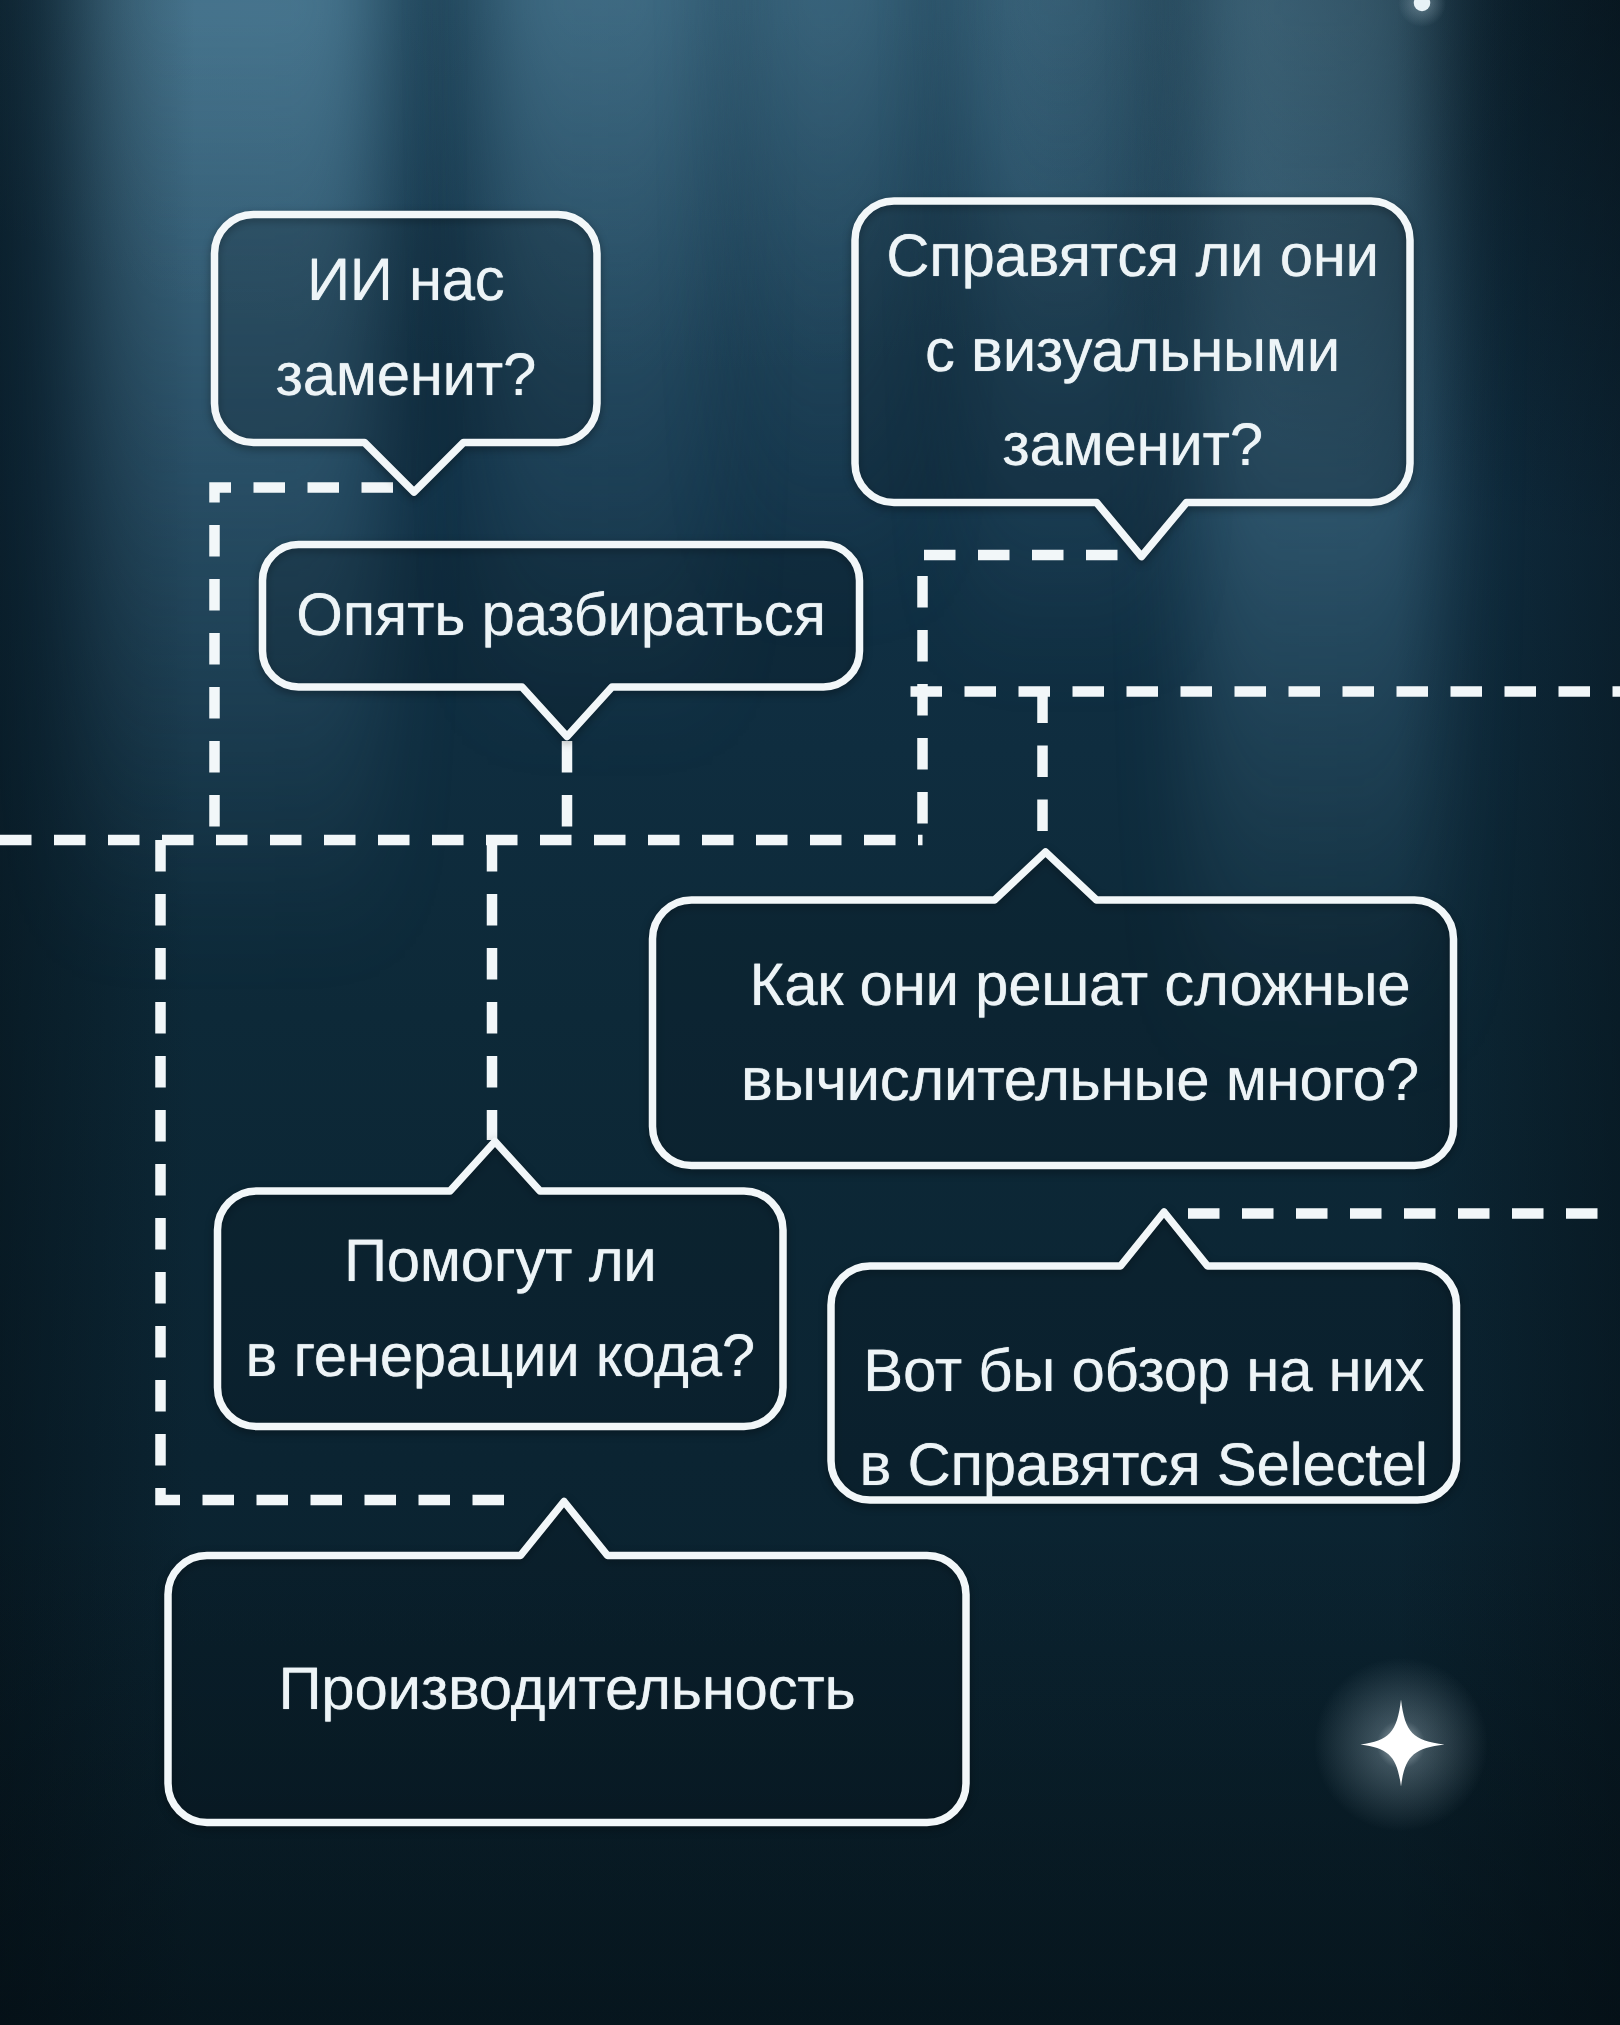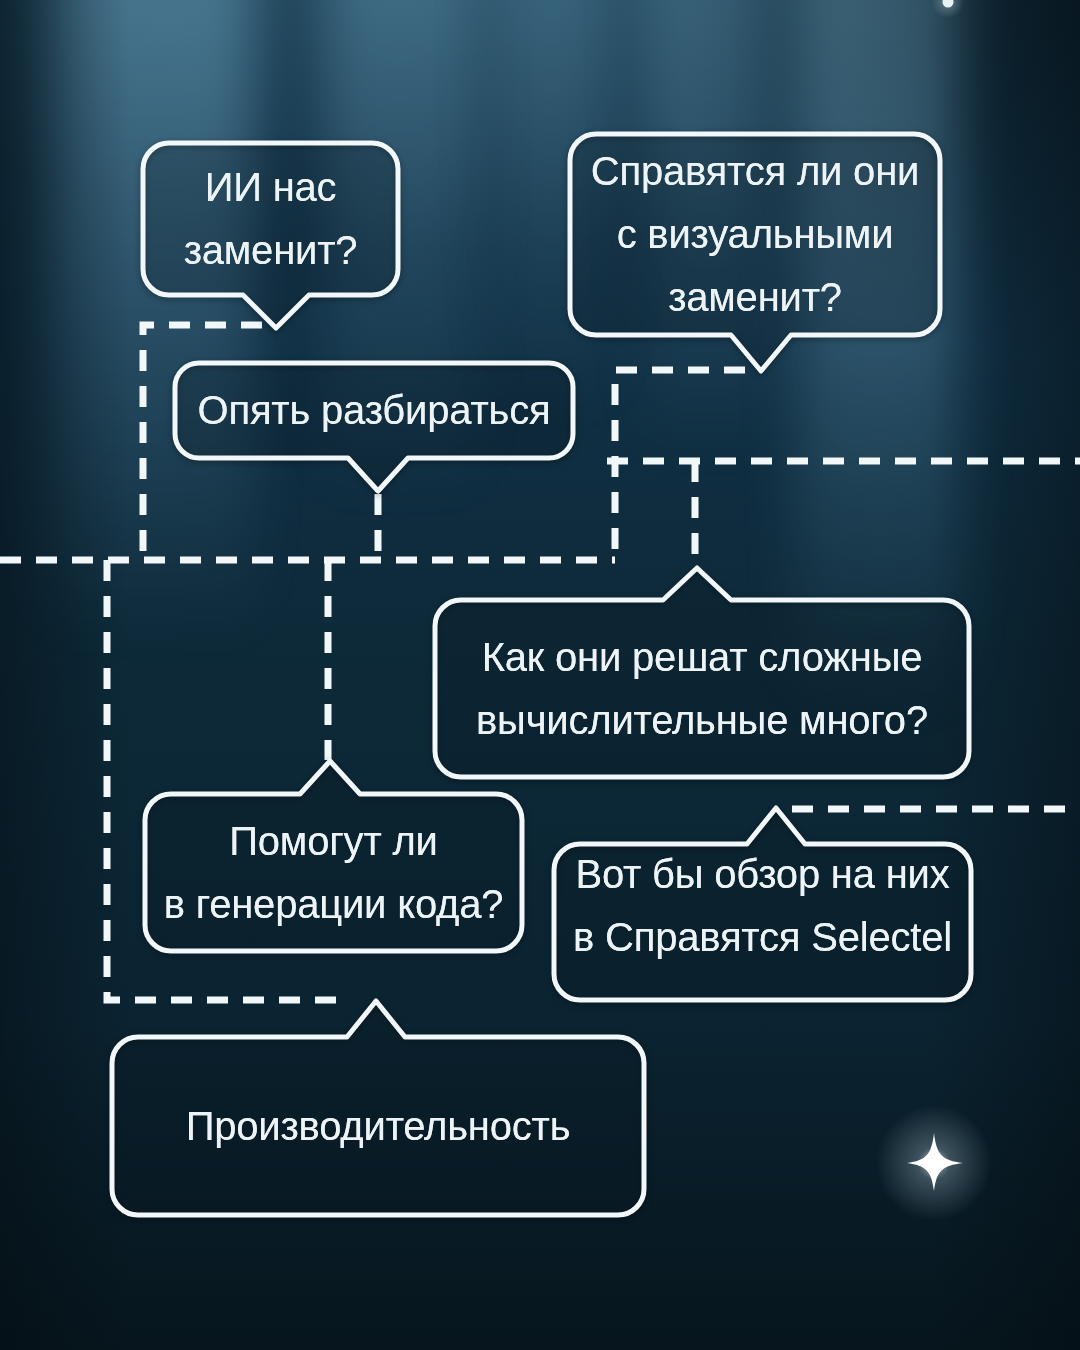--- a/index.html
+++ b/index.html
@@ -109,31 +109,31 @@
   <div class="bubble-text" style="left: 570px; top: 134px; width: 370px; height: 201px;">
     <span class="line">Справятся ли они</span>
     <span class="line">с визуальными</span>
     <span class="line">заменит?</span>
   </div>
 
   <div class="bubble-text" style="left: 175px; top: 363px; width: 398px; height: 95px;">
     <span class="line">Опять разбираться</span>
   </div>
 
-  <div class="bubble-text" style="left: 435px; top: 600px; width: 534px; height: 177px; text-align: right;">
+  <div class="bubble-text" style="left: 453px; top: 600px; width: 534px; height: 177px; text-align: right;">
     <span class="line">Как они решат сложные</span>
     <span class="line">вычислительные много?</span>
   </div>
 
   <div class="bubble-text" style="left: 145px; top: 794px; width: 377px; height: 157px;">
     <span class="line">Помогут ли</span>
     <span class="line">в генерации кода?</span>
   </div>
 
-  <div class="bubble-text" style="left: 554px; top: 828px; width: 417px; height: 156px;">
+  <div class="bubble-text" style="left: 554px; top: 868px; width: 417px; height: 156px;">
     <span class="line">Вот бы обзор на них</span>
     <span class="line">в Справятся Selectel</span>
   </div>
 
   <div class="bubble-text" style="left: 112px; top: 1037px; width: 532px; height: 178px;">
     <span class="line">Производительность</span>
   </div>
 
 </div>
 

